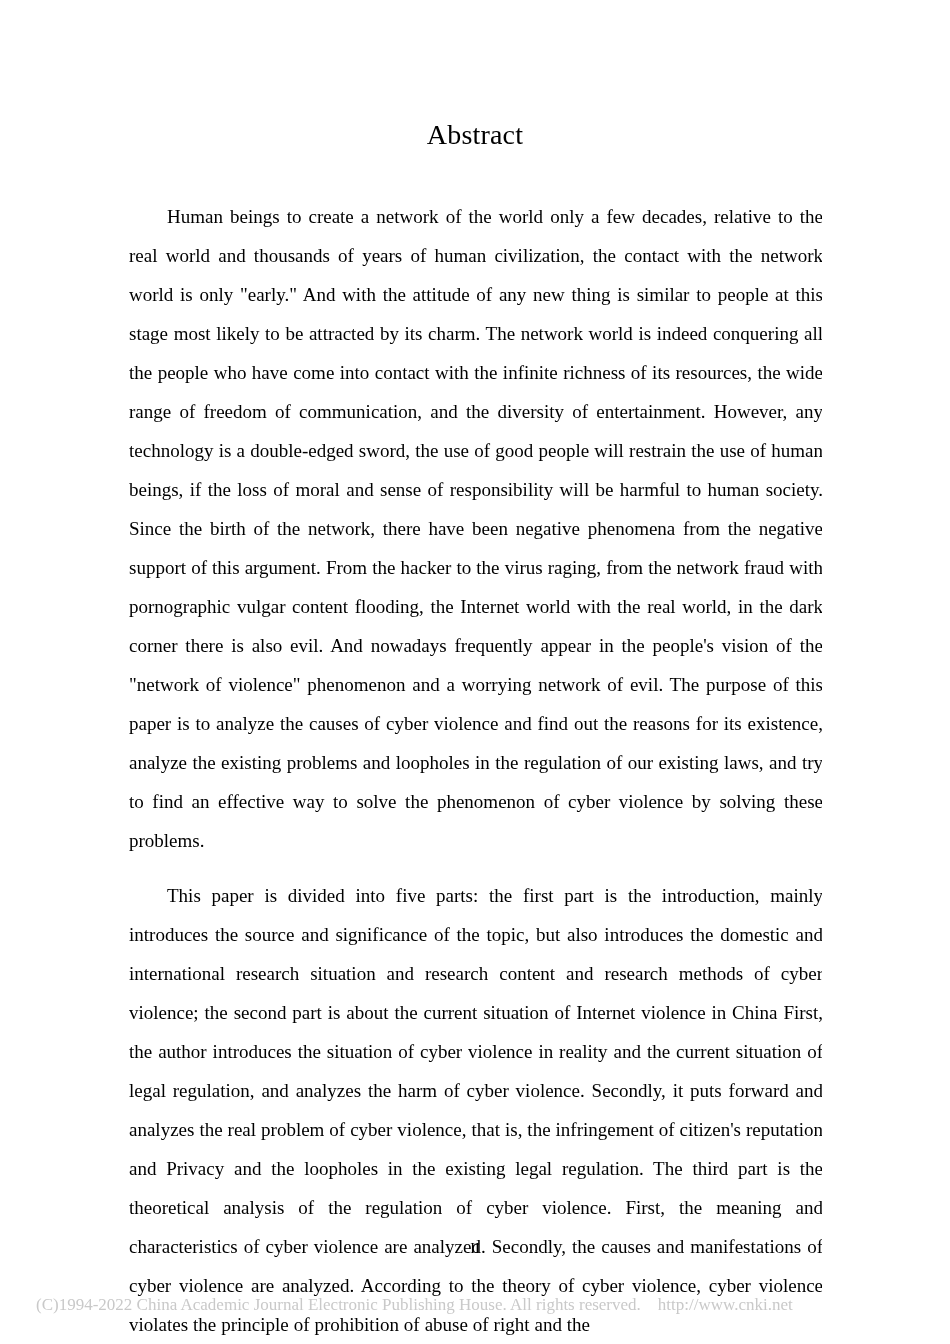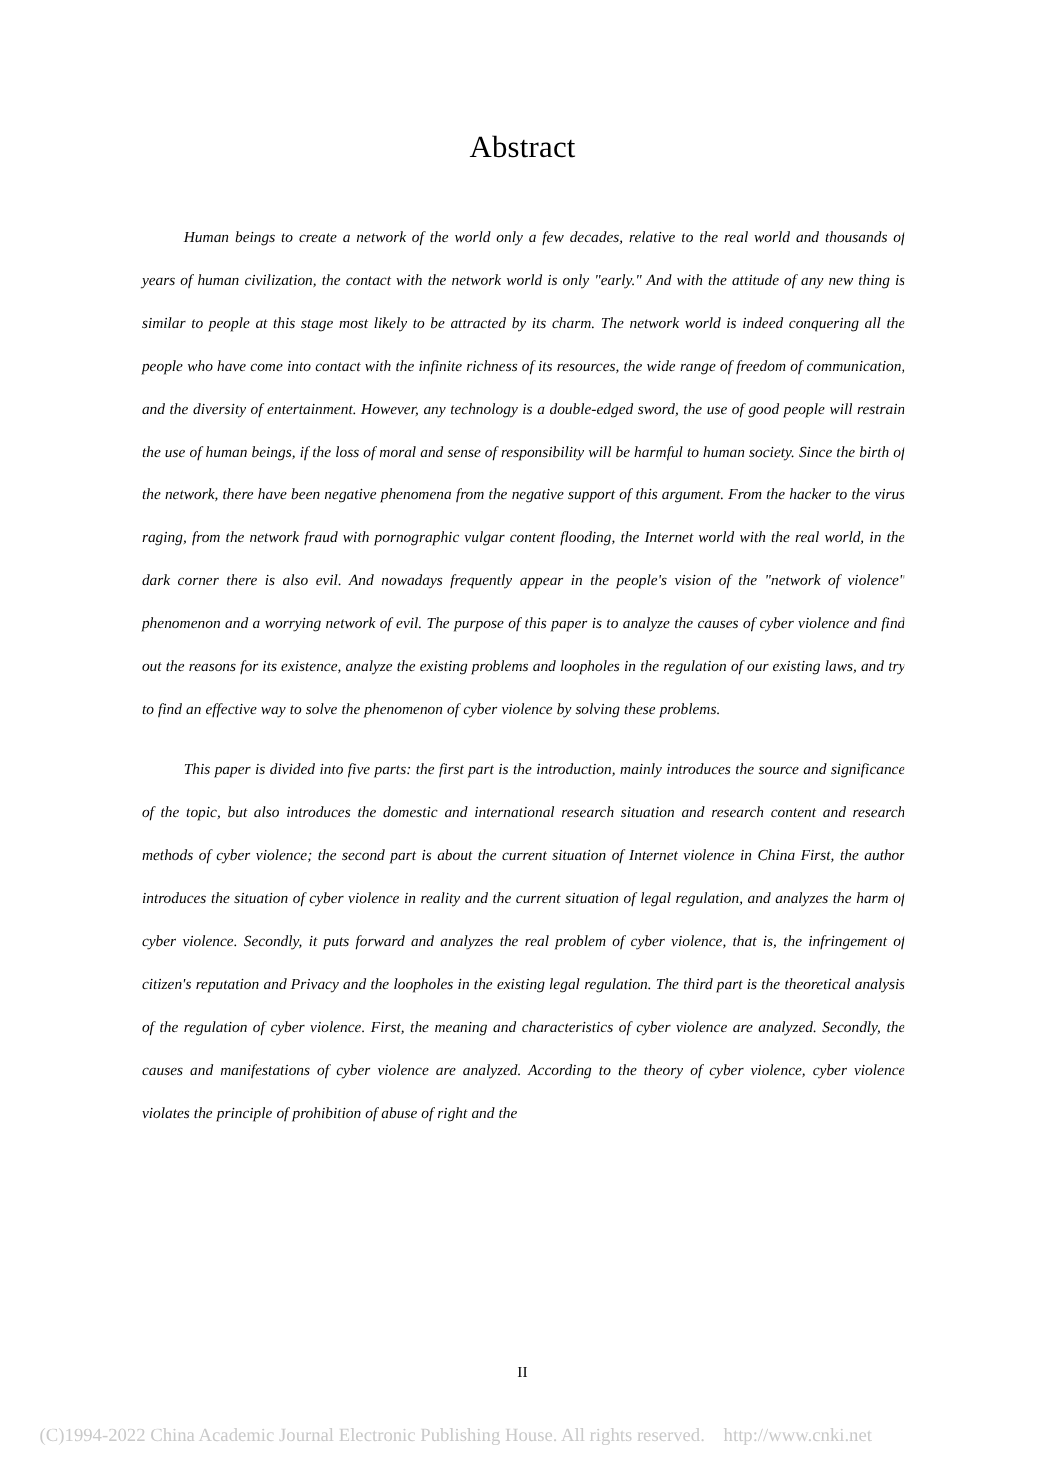--- a/index.html
+++ b/index.html
@@ -37,25 +37,24 @@
     top: 181px;
     left: 113px;
     width: 726px;
   }
 
   .body-par {
     margin: 16px;
     text-align: justify;
     text-justify: inter-word;
     text-indent: 38px;
-    font-size: 14px;
+    font-size: 19px;
     line-height: 39px;
     word-spacing: 0.2px;
     hyphens: none;
-    font-style: italic;
   }
 
   .body-par + .body-par {
     margin-top: 0;
   }
 
   .page-number {
     position: absolute;
     top: 1242px;
     left: 0;

